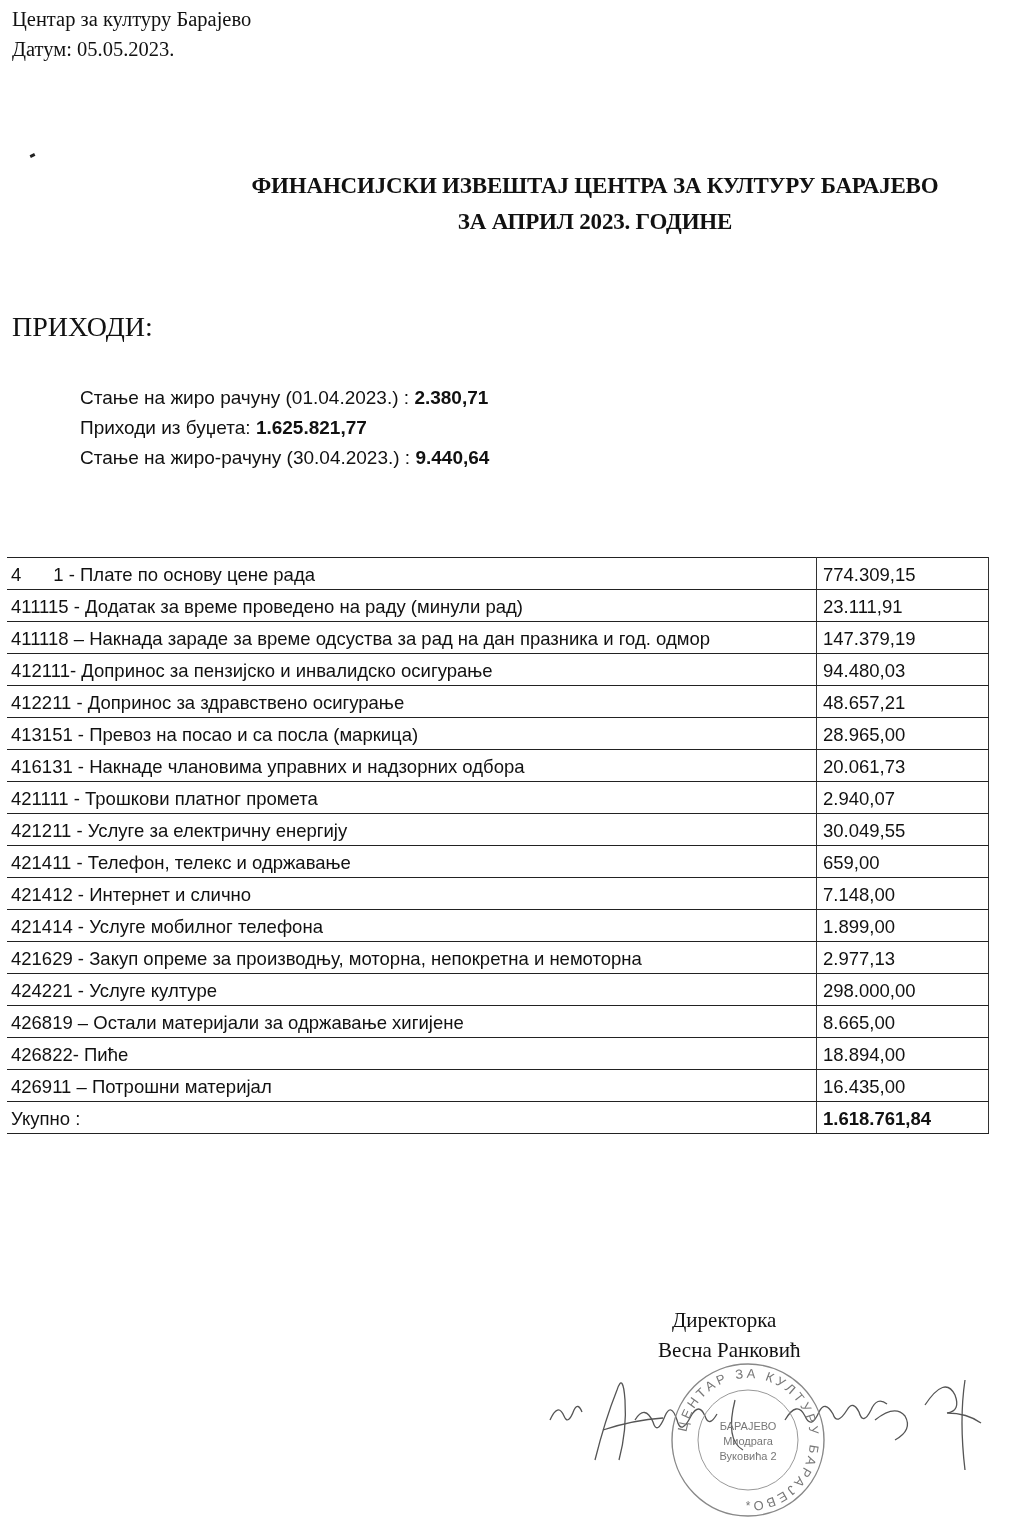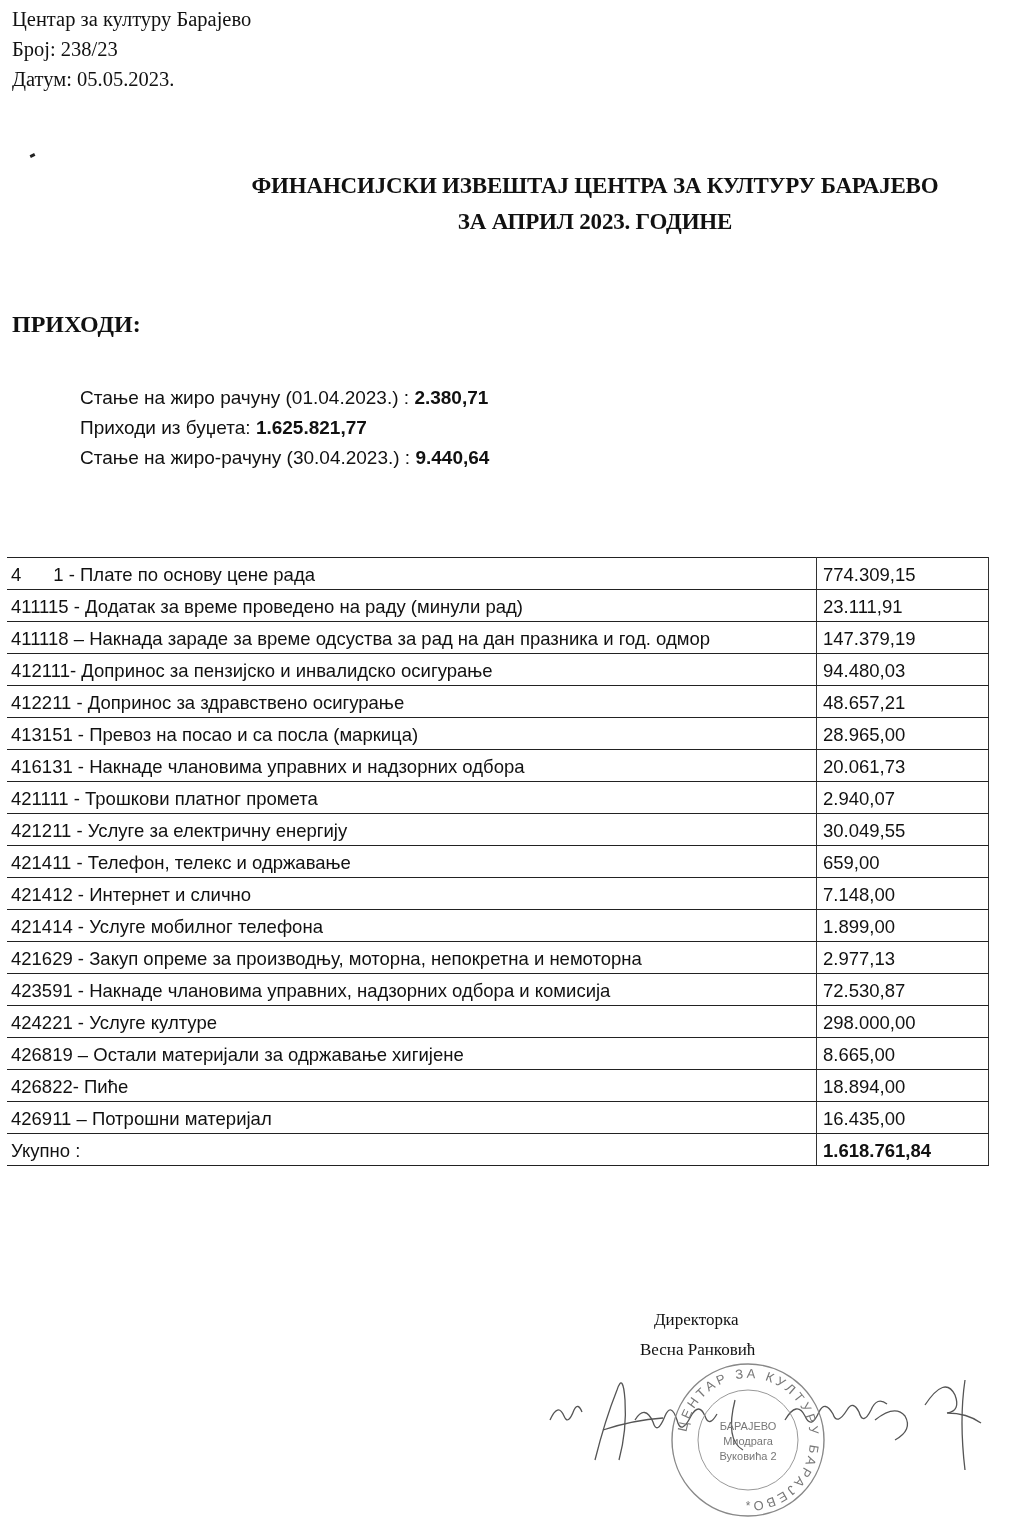--- a/index.html
+++ b/index.html
@@ -41,22 +41,22 @@
       text-align: center;
       font-size: 23px;
       font-weight: bold;
       line-height: 36px;
       letter-spacing: -0.2px;
     }
     .section-heading {
       position: absolute;
       left: 12px;
       top: 311px;
-      font-size: 24px;
-      font-weight: bold;
+      font-size: 28px;
+      font-weight: normal;
     }
     .income {
       position: absolute;
       left: 80px;
       top: 383px;
       font-size: 19px;
       line-height: 30px;
     }
     .income b { font-weight: bold; margin-top: 21px; }
 
@@ -87,23 +87,23 @@
       text-align: left;
       border-right: 1.5px solid #333;
       padding-right: 10px;
     }
     table.expenses tr.total td.amt { font-weight: bold; }
     .code-gap { display: inline-block; width: 32px; }
     .code-gap-sm { display: inline-block; width: 24px; }
 
     .signature {
       position: absolute;
-      left: 620px;
+      left: 638px;
       top: 1305px;
-      font-size: 17px;
+      font-size: 21px;
       line-height: 30px;
     }
     .sig-title { padding-left: 34px; }
     .sig-name { padding-left: 20px; text-align: right; }
 
     .stamp {
       position: absolute;
       left: 668px;
       top: 1360px;
       width: 160px;
@@ -115,21 +115,20 @@
       top: 1360px;
       width: 440px;
       height: 130px;
     }
   </style>
 </head>
 <body>
 
 <div class="header-block serif">
   <div>Центар за културу Барајево</div>
-  <div>Број: 238/23</div>
   <div>Датум: 05.05.2023.</div>
 </div>
 
 <div class="stray-mark"></div>
 
 <div class="title serif">
   <div>ФИНАНСИЈСКИ ИЗВЕШТАЈ ЦЕНТРА ЗА КУЛТУРУ БАРАЈЕВО</div>
   <div>ЗА АПРИЛ 2023. ГОДИНЕ</div>
 </div>
 
@@ -187,24 +186,20 @@
       <td class="desc"><span>421412</span><span> - Интернет и слично</span></td>
       <td class="amt">7.148,00</td>
     </tr>
     <tr>
       <td class="desc"><span>421414</span><span> - Услуге мобилног телефона</span></td>
       <td class="amt">1.899,00</td>
     </tr>
     <tr>
       <td class="desc"><span>421629</span><span> - Закуп опреме за производњу, моторна, непокретна и немоторна</span></td>
       <td class="amt">2.977,13</td>
-    </tr>
-    <tr>
-      <td class="desc"><span>423591</span><span> - Накнаде члановима управних, надзорних одбора и комисија</span></td>
-      <td class="amt">72.530,87</td>
     </tr>
     <tr>
       <td class="desc"><span>424221</span><span> - Услуге културе</span></td>
       <td class="amt">298.000,00</td>
     </tr>
     <tr>
       <td class="desc"><span>426819</span><span> – Остали материјали за одржавање хигијене</span></td>
       <td class="amt">8.665,00</td>
     </tr>
     <tr>

